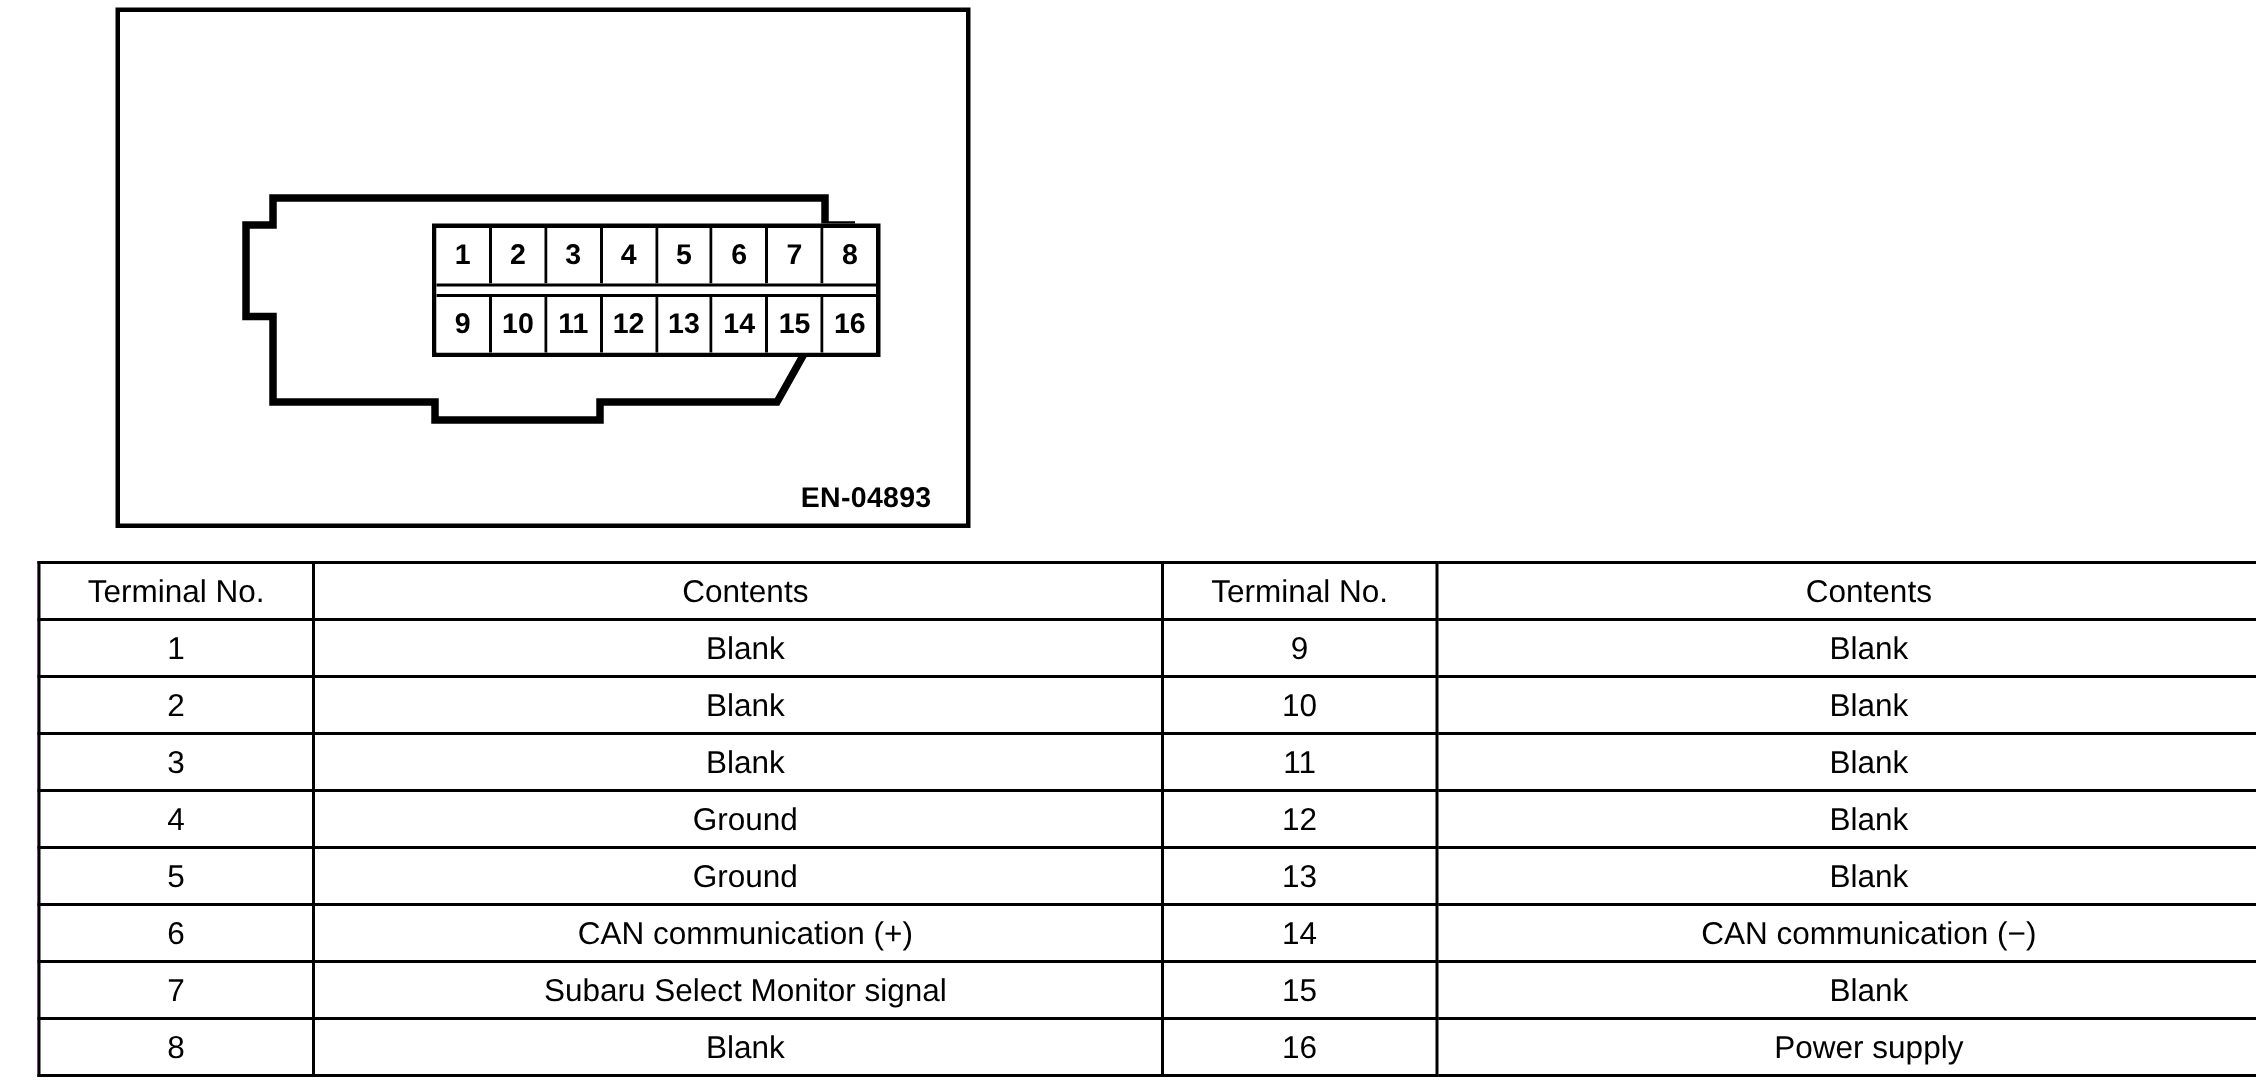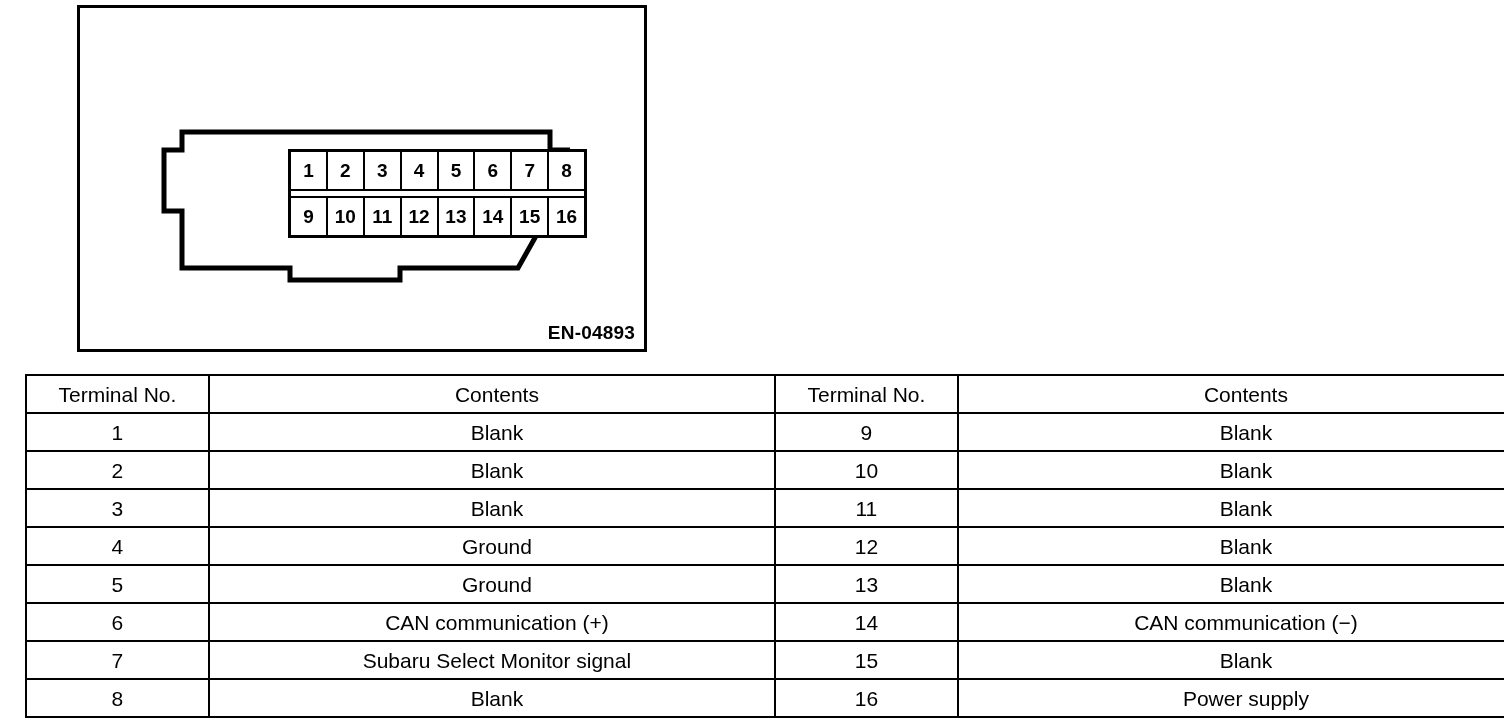--- a/index.html
+++ b/index.html
@@ -33,21 +33,21 @@
     position: absolute;
     left: 70px;
     top: 120px;
     width: 420px;
     height: 155px;
     display: block;
   }
 
   #figure-code {
     position: absolute;
-    right: 9px;
+    right: 23px;
     bottom: 7px;
     font-size: 19px;
     font-weight: bold;
     letter-spacing: 0.2px;
     line-height: 1;
     white-space: nowrap;
   }
 
   
   #pin-grid {

